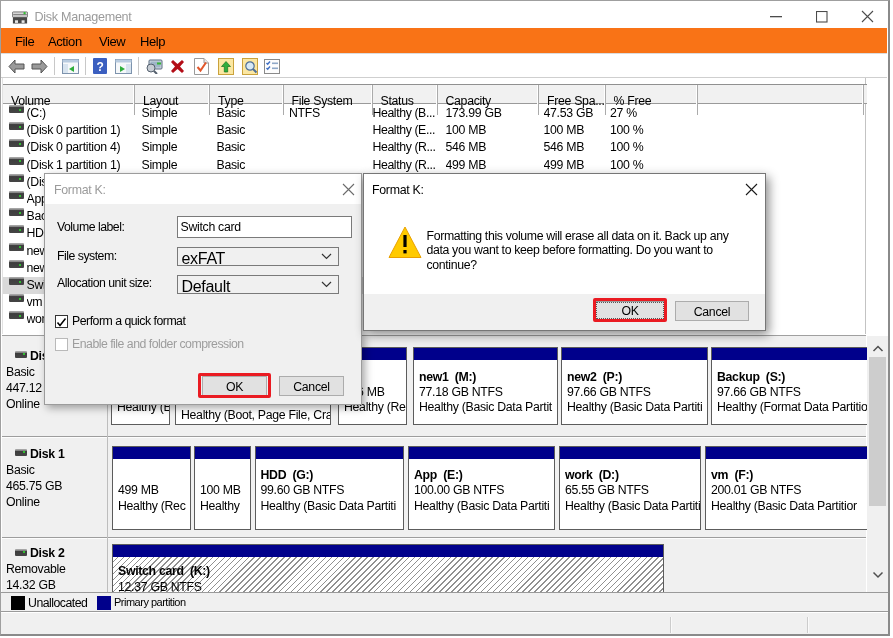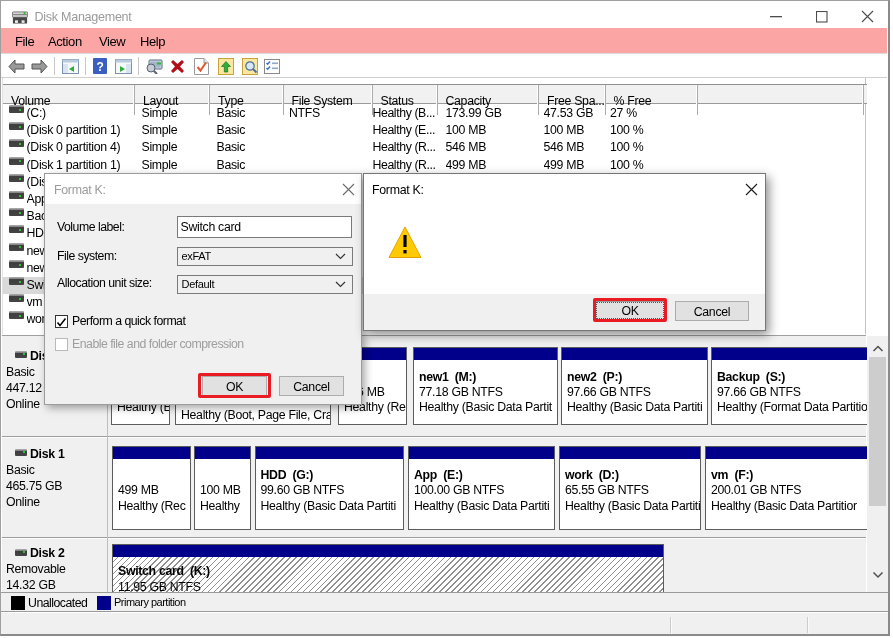--- a/index.html
+++ b/index.html
@@ -4,21 +4,21 @@
 <style>
 * { margin:0; padding:0; box-sizing:border-box; }
 html,body { width:893px; height:638px; font-family:"Liberation Sans", sans-serif; background:#fff; }
 body { position:relative; overflow:hidden; font-size:12.3px; color:#000; letter-spacing:-0.3px; }
 .abs { position:absolute; }
 
 #win { position:absolute; left:0; top:0; width:890px; height:636px; background:#fff;
   border:1px solid #9f9f9f; border-right:2px solid #8a8a8a; border-bottom:2px solid #8a8a8a; }
 #titlebar { position:absolute; left:1px; top:1px; width:886px; height:27px; background:#fff; }
 #titletext { position:absolute; left:33.5px; top:9px; font-size:12.6px; color:#9b9b9b; }
-#menubar { position:absolute; left:1px; top:28px; width:886px; height:26px; background:#fca5a5; border-bottom:1px solid #dcdcdc; }
+#menubar { position:absolute; left:1px; top:28px; width:886px; height:26px; background:#f97316; border-bottom:1px solid #dcdcdc; }
 .menuitem { position:absolute; top:6px; font-size:13px; color:#000; letter-spacing:-0.4px; }
 #toolbar { position:absolute; left:1px; top:54px; width:886px; height:24px; background:#fff; border-bottom:1px solid #cfcfcf; }
 .tsep { position:absolute; top:3px; height:18px; width:1px; background:#c8c8c8; }
 
 #list { position:absolute; left:2px; top:78px; width:864px; height:256px; background:#fff; border-left:1px solid #e2e2e2; border-right:1px solid #c3c3c3; }
 #lhead { position:absolute; left:0; top:6px; width:864px; height:20px; background:#f1f1f1; border-top:1px solid #909090; border-bottom:1px solid #9a9a9a; }
 .hcell { position:absolute; top:0; height:30px; border-right:1px solid #ababab; box-shadow:inset -1px 0 0 #fff; padding:9px 0 0 8px; font-size:12.3px; white-space:nowrap; overflow:hidden; }
 .lrow { position:absolute; left:0; width:864px; height:17.2px; line-height:17.4px; }
 .lrow div { position:absolute; top:0; font-size:12.3px; white-space:nowrap; overflow:hidden; }
 .vicon { position:absolute; left:6px; top:4.5px; width:14.5px; height:8px; background:linear-gradient(#a5a5a5 0%,#a5a5a5 14%,#3d3d3d 32%,#454545 100%); border-radius:1px; }
@@ -40,21 +40,21 @@
 #legend { position:absolute; left:1px; top:592px; width:887px; height:20px; background:#f0f0f0; border-top:1px solid #9a9a9a; border-bottom:1px solid #9a9a9a; }
 .lsq { position:absolute; top:3px; width:14px; height:14px; }
 #status { position:absolute; left:1px; top:613px; width:887px; height:21px; background:#f0f0f0; }
 .ssep { position:absolute; top:4px; height:16px; width:1px; background:#cccccc; box-shadow:1px 0 0 #fafafa; }
 
 .dialog { position:absolute; background:#f0f0f0; border:1px solid #9c9c9c; box-shadow:3px 3px 8px rgba(0,0,0,0.35); }
 .dtitle { position:absolute; left:0; top:0; width:100%; height:30px; background:#fff; }
 .dx { position:absolute; top:9px; width:13px; height:13px; }
 .field-label { position:absolute; left:12px; font-size:12.3px; letter-spacing:-0.5px; }
 .tinput { position:absolute; left:132px; width:175px; height:22px; background:#fff; border:1px solid #7a7a7a; font-size:12.3px; padding:3px 0 0 2.5px; }
-.combo { position:absolute; left:132px; width:176px; height:19px; background:#f0f0f0; border:1px solid #7a7a7a; font-size:11px; padding:2px 0 0 3.5px; }
+.combo { position:absolute; left:132px; width:162px; height:19px; background:#f0f0f0; border:1px solid #7a7a7a; font-size:16px; padding:2px 0 0 3.5px; }
 .combo svg { position:absolute; right:6px; top:5px; }
 .cbox { position:absolute; left:10px; width:13px; height:13px; background:#fff; border:1px solid #333; }
 .btn { position:absolute; width:65px; height:20px; background:#e1e1e1; border:1px solid #acacac; font-size:12.3px; text-align:center; padding-top:3px; }
 .redbox { position:absolute; border:3px solid #ea1b22; border-radius:2px; }
 </style>
 </head>
 <body>
 <div id="win"></div>
 
 <div id="titlebar">
@@ -378,21 +378,21 @@
     </div>
     <div class="dsep" style="top:201px"></div>
     <div class="dicon" style="left:13px;top:213px"></div>
     <div class="dlabel" style="left:28px;top:210px;font-weight:bold;">Disk 2</div>
     <div class="dlabel" style="left:4px;top:226px;">Removable</div>
     <div class="dlabel" style="left:4px;top:242px;">14.32 GB</div>
     <div class="pbox" style="left:110px;top:207.5px;width:552px;height:50.5px">
       <div class="pbar"></div>
       <div style="position:absolute;left:0;top:12px;right:0;bottom:0;background:repeating-linear-gradient(135deg,#fff 0,#fff 3.1px,#909090 3.1px,#909090 4.2px)"></div>
       <div class="ptext" style="top:19.5px;font-weight:bold;">Switch card&nbsp; (K:)</div>
-      <div class="ptext" style="top:35px;">11.95 GB NTFS</div>
+      <div class="ptext" style="top:35px;">12.37 GB NTFS</div>
     </div>
   </div>
 <div class="abs" style="left:107px;top:336px;width:1px;height:256px;background:#bdbdbd"></div>
 <div id="vscroll">
   <div class="sbtn" style="top:3px"><svg width="12" height="8" style="margin-top:6px">
         <path d="M1.5 6 L6 1.5 L10.5 6" fill="none" stroke="#505050" stroke-width="1.5"></path>
       </svg></div>
   <div id="sthumb"></div>
   <div class="sbtn" style="top:229px"><svg width="12" height="8" style="margin-top:6px">
         <path d="M1.5 1.5 L6 6 L10.5 1.5" fill="none" stroke="#505050" stroke-width="1.5"></path>
@@ -446,17 +446,18 @@
 <div class="dialog" id="dlg2" style="left:363px;top:173px;width:403px;height:158px;background:#fff;border-color:#767676;box-shadow:3px 4px 10px rgba(0,0,0,0.45)">
   <div class="abs" style="left:8px;top:9px;font-size:12.4px;color:#000">Format K:</div>
   <svg class="dx" style="left:381px">
       <path d="M1 1 L12 12 M12 1 L1 12" stroke="#1a1a1a" stroke-width="1.1"></path>
     </svg>
   <svg class="abs" style="left:24px;top:52px" width="34" height="33" viewBox="0 0 34 33">
     <path d="M17 1 L33 31.5 L1 31.5 Z" fill="#ffca00" stroke="#e8a000" stroke-width="1"></path>
     <rect x="15.4" y="9" width="3.2" height="12" fill="#000"></rect>
     <rect x="15.4" y="24" width="3.2" height="3.4" fill="#000"></rect>
   </svg>
+  <div class="abs" style="left:62.5px;top:54.5px;font-size:12.3px;line-height:14.9px;color:#000;letter-spacing:-0.35px;width:330px">Formatting this volume will erase all data on it. Back up any<br>data you want to keep before formatting. Do you want to<br>continue?</div>
   <div class="abs" style="left:0;top:120px;width:401px;height:36px;background:#f0f0f0"></div>
   <div class="btn" style="left:232px;top:128px;width:68px;height:17px;padding-top:1px;border:1px dotted #555;outline:1px solid #999;box-shadow:0 2px 0 -1px #0078d7">OK</div>
   <div class="btn" style="left:311px;top:126.5px;width:74px;height:20px">Cancel</div>
   <div class="redbox" style="left:229px;top:124px;width:74px;height:24px"></div>
 </div>
 
 </body></html>

